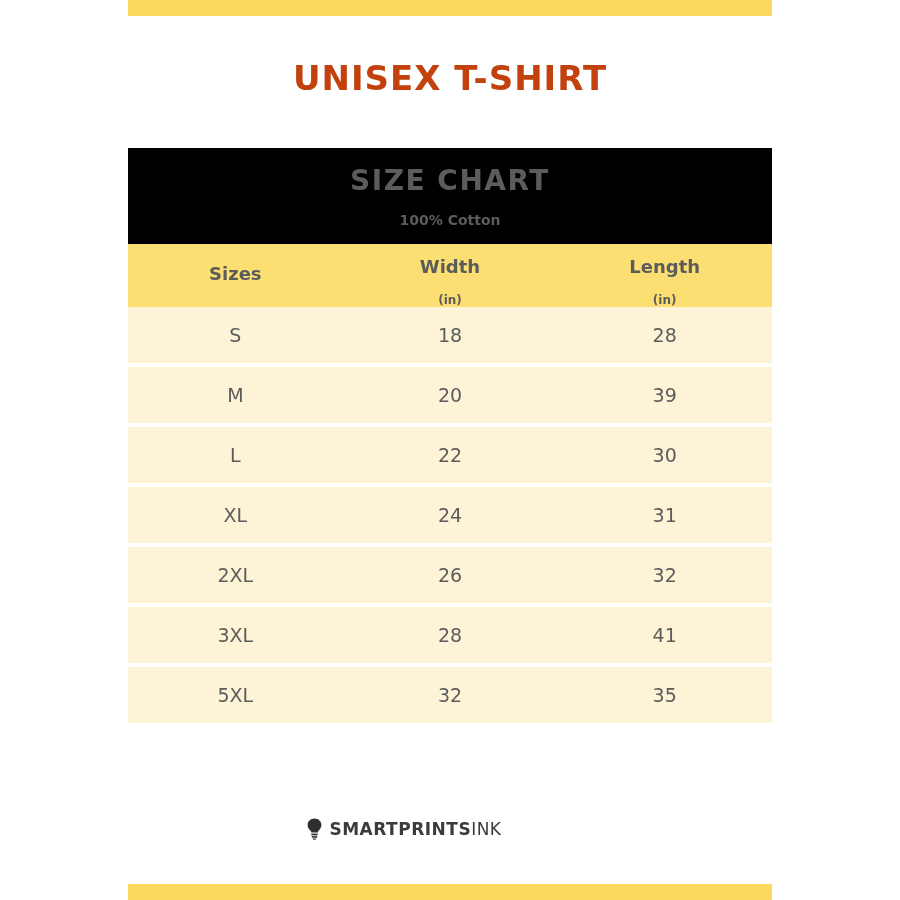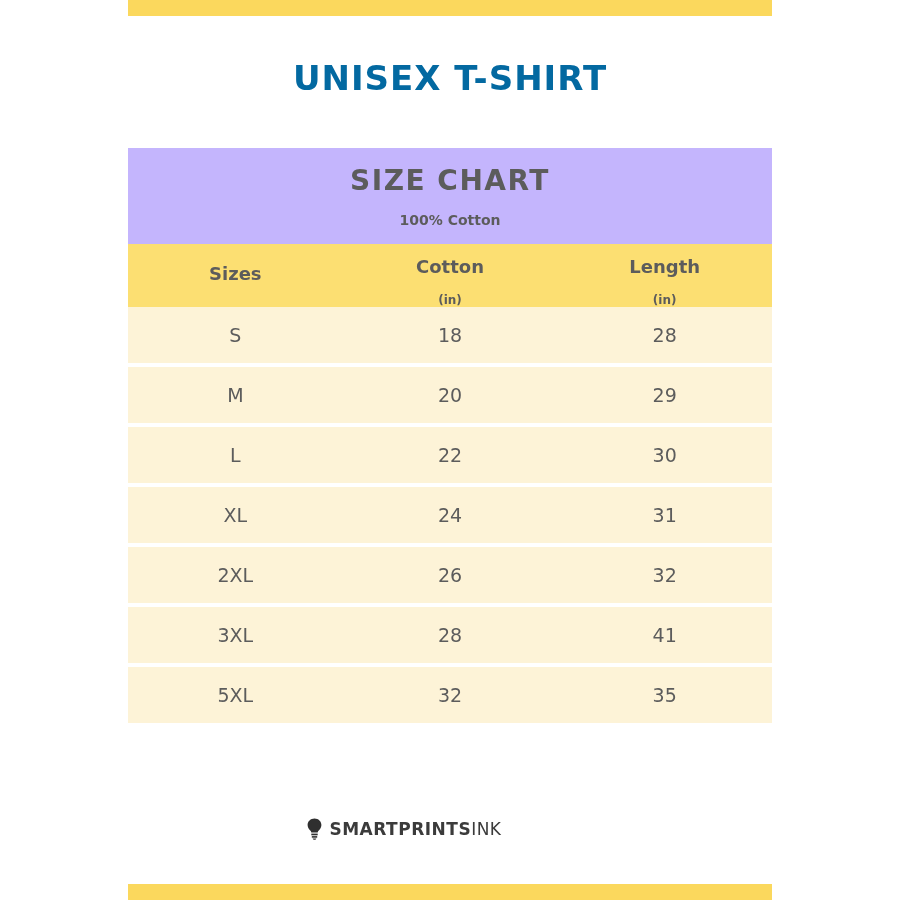--- a/index.html
+++ b/index.html
@@ -38,30 +38,30 @@
   }
   .product-title {
     position: absolute;
     left: 0;
     top: 58px;
     width: 900px;
     text-align: center;
     font-size: 34px;
     font-weight: bold;
     letter-spacing: 1px;
-    color: #0369a1;
+    color: #c2410c;
   }
   .chart-wrap {
     position: absolute;
     left: 128px;
     top: 148px;
     width: 644px;
   }
   .chart-head {
-    background: #c4b5fd;
+    background: #000000;
     padding: 18px 0 16px 0;
     text-align: center;
   }
   .chart-head .title {
     font-size: 28px;
     font-weight: bold;
     letter-spacing: 1.5px;
     color: #5c5c5c;
     line-height: 1.1;
   }
@@ -143,39 +143,39 @@
     </div>
 
     <table class="size-table">
       <thead>
         <tr>
           <th>
             <span>Sizes</span>
             <span class="unit"></span>
           </th>
           <th>
-            <span>Cotton</span>
+            <span>Width</span>
             <span class="unit">(in)</span>
           </th>
           <th>
             <span>Length</span>
             <span class="unit">(in)</span>
           </th>
         </tr>
       </thead>
       <tbody>
         <tr>
           <td>S</td>
           <td>18</td>
           <td>28</td>
         </tr>
         <tr>
           <td>M</td>
           <td>20</td>
-          <td>29</td>
+          <td>39</td>
         </tr>
         <tr>
           <td>L</td>
           <td>22</td>
           <td>30</td>
         </tr>
         <tr>
           <td>XL</td>
           <td>24</td>
           <td>31</td>

